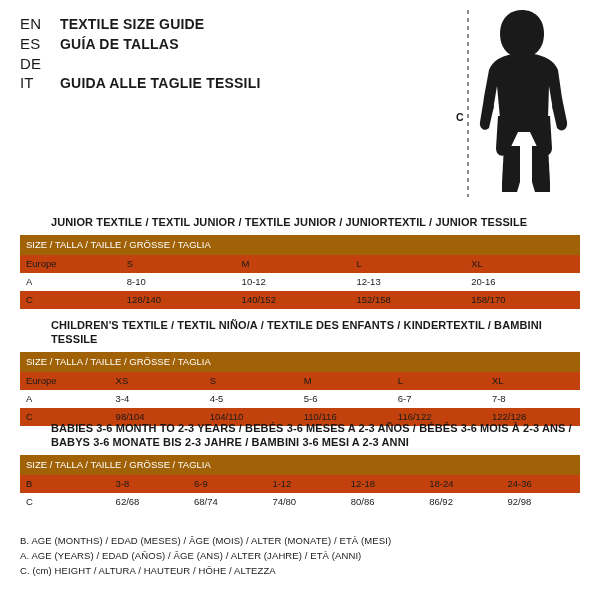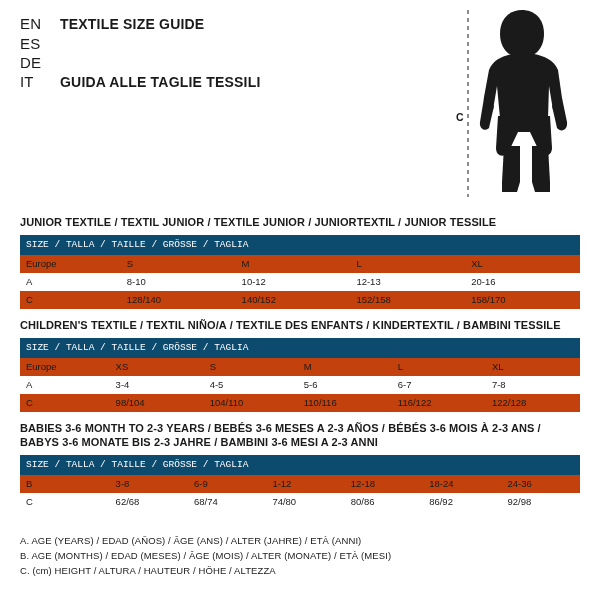--- a/index.html
+++ b/index.html
@@ -69,40 +69,40 @@
     position: absolute;
     left: 20px;
     width: 560px;
   }
   .sec-title {
     font-size: 11px;
     font-weight: bold;
     letter-spacing: 0.1px;
     margin-bottom: 6px;
     line-height: 14px;
+    margin-left: 31px;
   }
   table.size {
     border-collapse: collapse;
     width: 100%;
     table-layout: fixed;
     font-size: 9.5px;
   }
   table.size td {
     padding: 3px 0 3px 6px;
     line-height: 12px;
     vertical-align: middle;
   }
   tr.hdr td {
-    background: #0c4a6e;
+    background: #a16207;
     color: #ffffff;
     font-size: 9.5px;
     font-weight: normal;
     padding-top: 4px;
     padding-bottom: 4px;
-    font-family: Liberation Mono, monospace;
   }
   tr.band td {
     background: #c2410c;
   }
   tr.plain td {
     background: #ffffff;
   }
   .cell-left {
     text-align: left;
   }
@@ -122,20 +122,21 @@
 
 <div class="page">
 
   <div class="header">
     <div class="hrow">
       <span class="hlang">EN</span>
       <span class="htitle">TEXTILE SIZE GUIDE</span>
     </div>
     <div class="hrow">
       <span class="hlang">ES</span>
+      <span class="htitle">GUÍA DE TALLAS</span>
     </div>
     <div class="hrow">
       <span class="hlang">DE</span>
     </div>
     <div class="hrow">
       <span class="hlang">IT</span>
       <span class="htitle">GUIDA ALLE TAGLIE TESSILI</span>
     </div>
   </div>
 
@@ -280,18 +281,18 @@
           <td>74/80</td>
           <td>80/86</td>
           <td>86/92</td>
           <td>92/98</td>
         </tr>
       </tbody>
     </table>
   </div>
 
   <div class="legend" style="top:533px;">
+    <div>B. AGE (MONTHS) / EDAD (MESES) / ÂGE (MOIS) / ALTER (MONATE) / ETÀ (MESI)</div>
     <div>A. AGE (YEARS) / EDAD (AÑOS) / ÂGE (ANS) / ALTER (JAHRE) / ETÀ (ANNI)</div>
-    <div>B. AGE (MONTHS) / EDAD (MESES) / ÂGE (MOIS) / ALTER (MONATE) / ETÀ (MESI)</div>
     <div>C. (cm) HEIGHT / ALTURA / HAUTEUR / HÖHE / ALTEZZA</div>
   </div>
 
 </div>
 
 </body></html>

